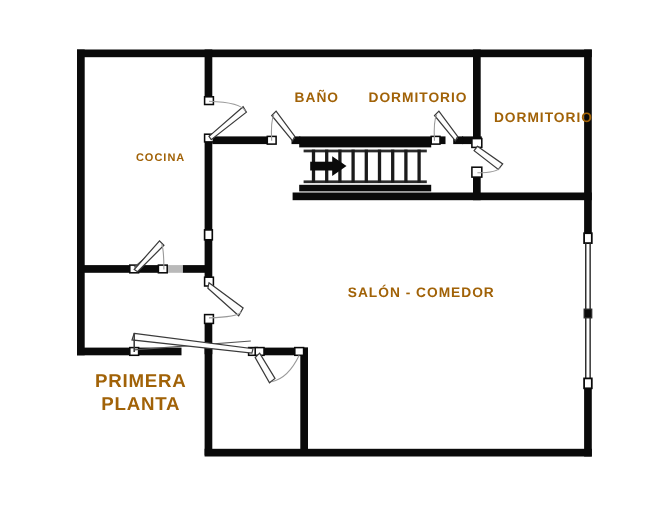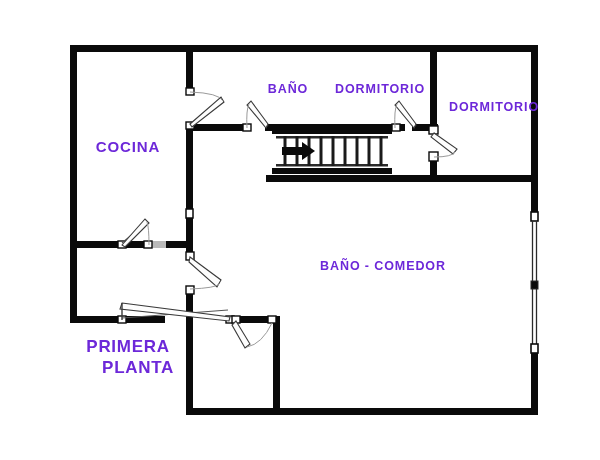--- a/index.html
+++ b/index.html
@@ -24,34 +24,34 @@
     left: 0;
     top: 0;
     width: 600px;
     height: 460px;
     display: block;
   }
   .room-label {
     position: absolute;
     font-family: "Liberation Sans", sans-serif;
     font-weight: bold;
-    color: #6d28d9;
+    color: #a16207;
     letter-spacing: 0.9px;
     white-space: nowrap;
     text-align: center;
     line-height: 1.22;
     -webkit-font-smoothing: antialiased;
   }
-  .lbl-cocina     { left:  80px; top: 138px; width: 96px;  font-size: 15px; }
+  .lbl-cocina     { left:  98px; top: 138px; width: 96px;  font-size: 10px; }
   .lbl-bano       { left: 248px; top:  82px; width: 80px;  font-size: 12.5px; }
   .lbl-dorm1      { left: 330px; top:  82px; width: 100px; font-size: 12.5px; }
   .lbl-dorm2      { left: 443px; top: 100px; width: 102px; font-size: 12.5px; }
   .lbl-salon      { left: 308px; top: 259px; width: 150px; font-size: 12.5px; }
   .lbl-planta     { left:  82px; top: 337px; width: 92px;  font-size: 17px; letter-spacing: 0.7px; }
-  .lbl-planta .ln2 { display: block; text-align: right; }
+  .lbl-planta .ln2 { display: block; }
 </style>
 </head>
 <body>
 
 <div id="floorplan-root">
 
   <svg id="plan-svg" viewBox="0 0 600 460">
 
     <g fill="#0a0a0a" stroke="none">
 
@@ -208,20 +208,20 @@
         <path d="M 302 142 L 315 151 L 302 160 Z" fill="#0a0a0a"></path>
       </g>
     </g>
 
   </svg>
 
   <div class="room-label lbl-cocina">COCINA</div>
   <div class="room-label lbl-bano">BAÑO</div>
   <div class="room-label lbl-dorm1">DORMITORIO</div>
   <div class="room-label lbl-dorm2">DORMITORIO</div>
-  <div class="room-label lbl-salon">BAÑO - COMEDOR</div>
+  <div class="room-label lbl-salon">SALÓN - COMEDOR</div>
 
   <div class="room-label lbl-planta">
     <span>PRIMERA</span>
     <span class="ln2">PLANTA</span>
   </div>
 
 </div>
 
 </body></html>

